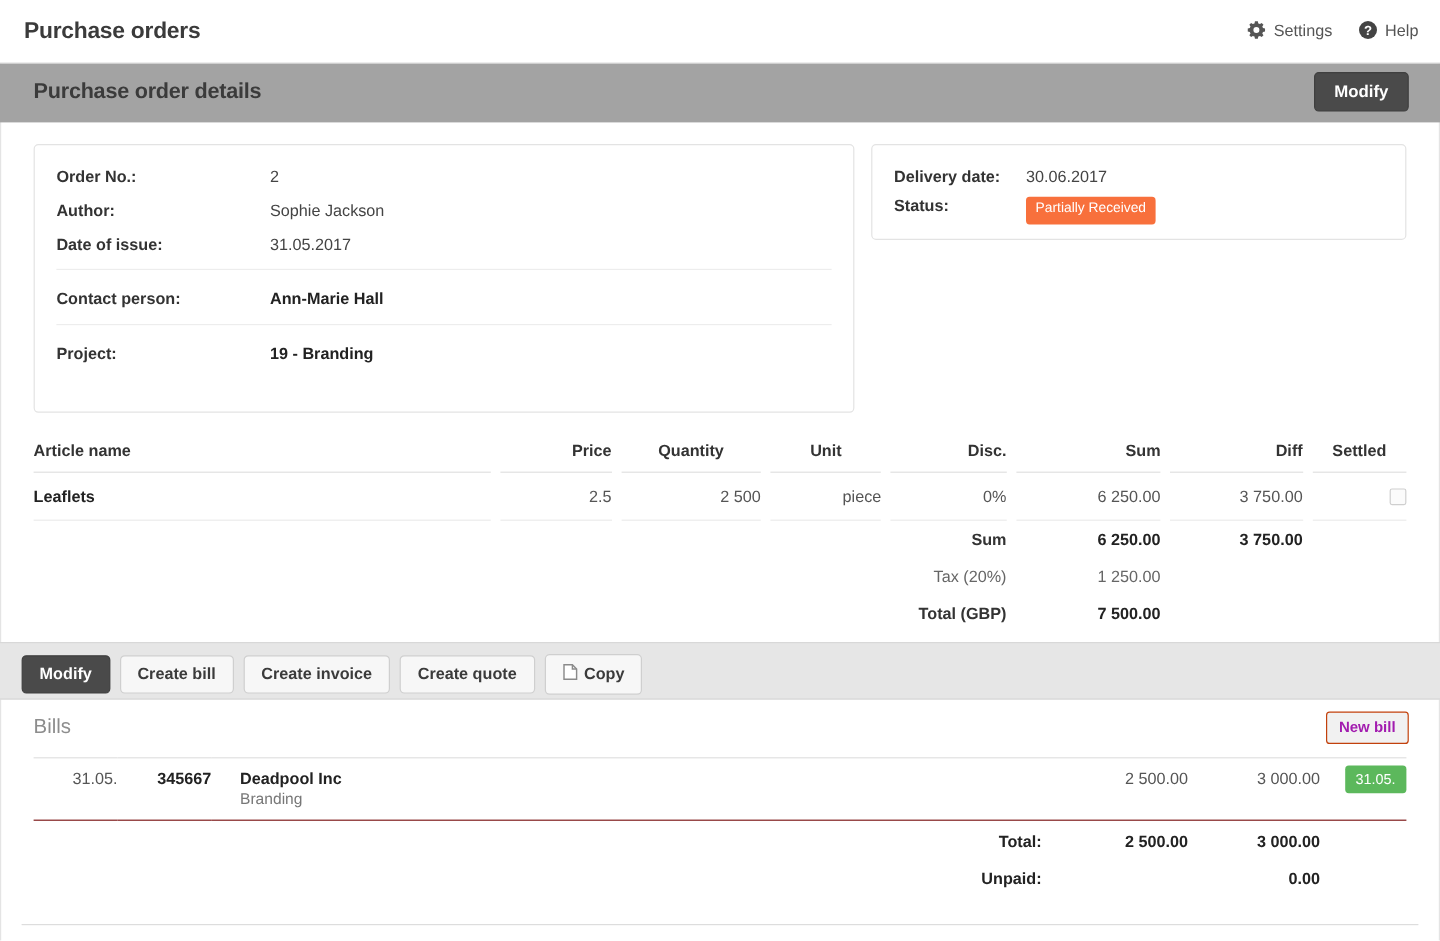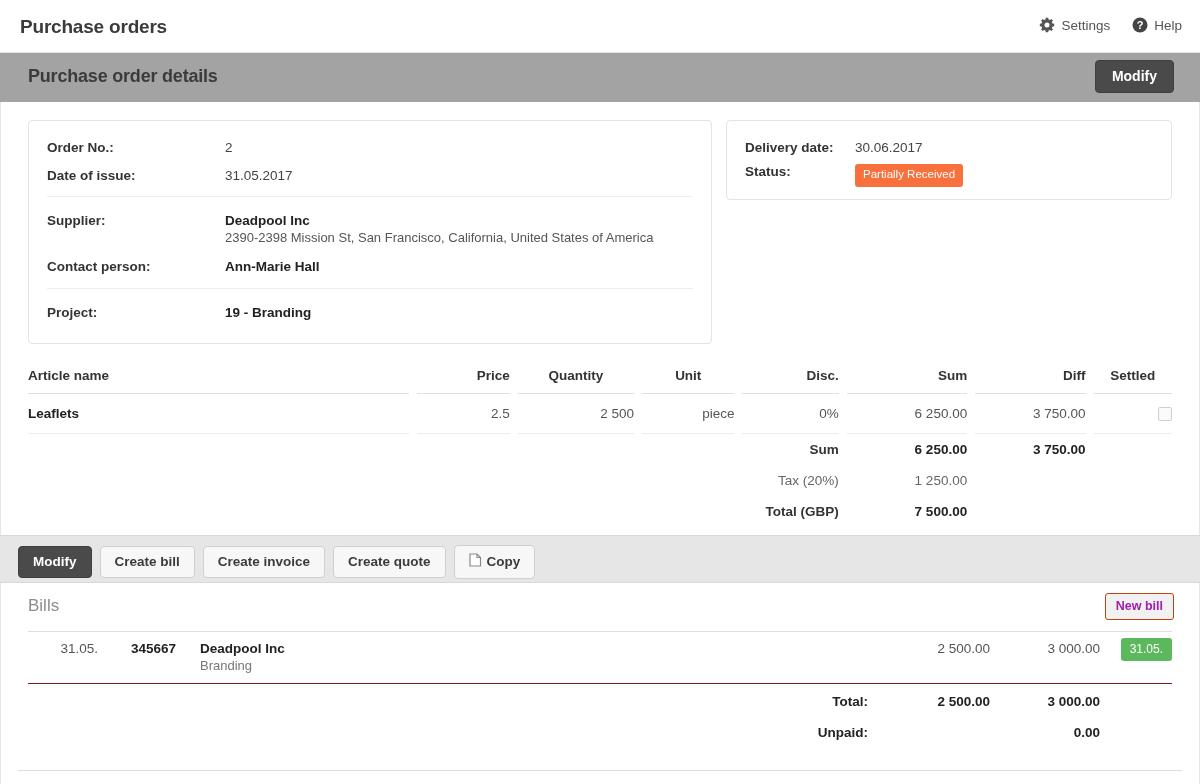--- a/index.html
+++ b/index.html
@@ -246,33 +246,30 @@
     <button class="btn-modify-top">Modify</button>
   </div>
 
   <div class="card card-left">
     <div class="grp1">
       <div class="drow">
         <div class="dlabel">Order No.:</div>
         <div class="dvalue">2</div>
       </div>
       <div class="drow">
+        <div class="dlabel">Author:</div>
+        <div class="dvalue">Sophie Jackson</div>
+      </div>
+      <div class="drow">
         <div class="dlabel">Date of issue:</div>
         <div class="dvalue">31.05.2017</div>
       </div>
     </div>
     <hr class="hr-in-card">
     <div class="grp2">
-      <div class="drow">
-        <div class="dlabel">Supplier:</div>
-        <div>
-          <div class="dvalue strong">Deadpool Inc</div>
-          <div class="dsub">2390-2398 Mission St, San Francisco, California, United States of America</div>
-        </div>
-      </div>
       <div class="drow">
         <div class="dlabel">Contact person:</div>
         <div class="dvalue strong">Ann-Marie Hall</div>
       </div>
     </div>
     <hr class="hr-in-card">
     <div class="grp3">
       <div class="drow">
         <div class="dlabel">Project:</div>
         <div class="dvalue strong">19 - Branding</div>

